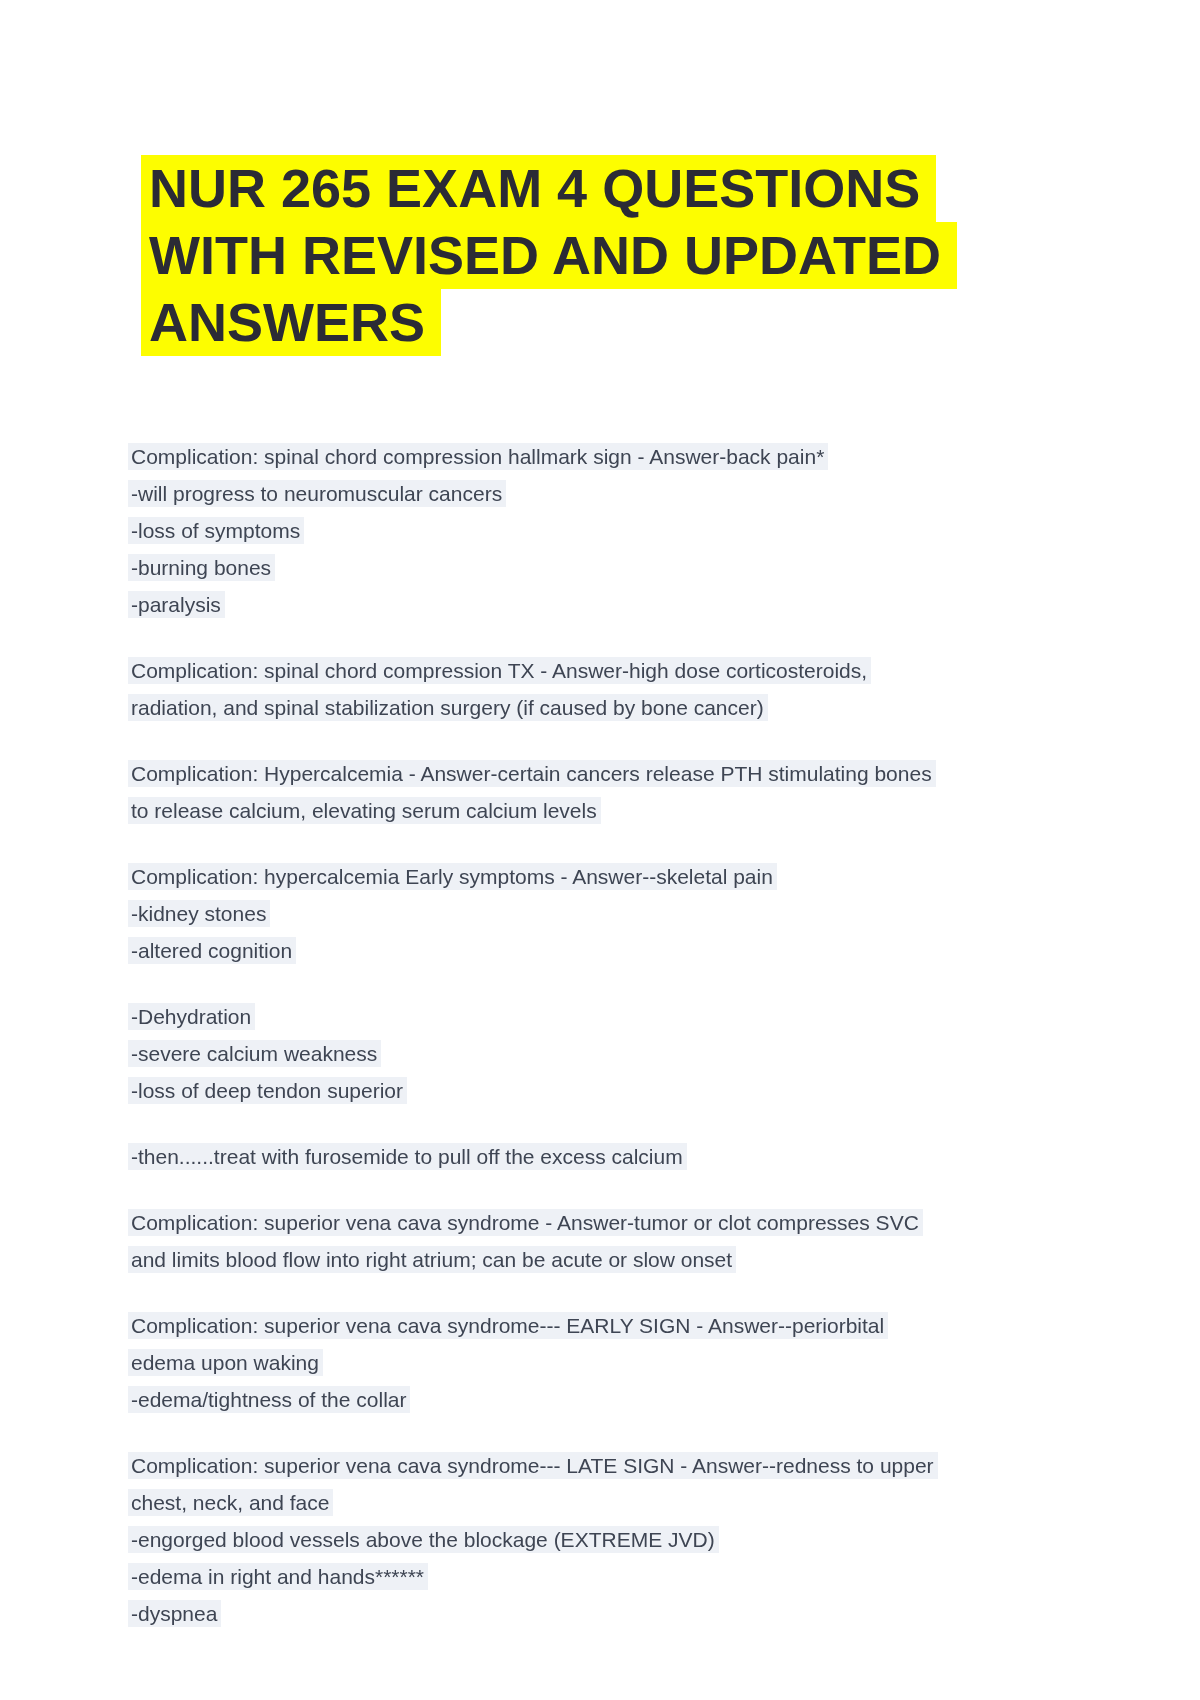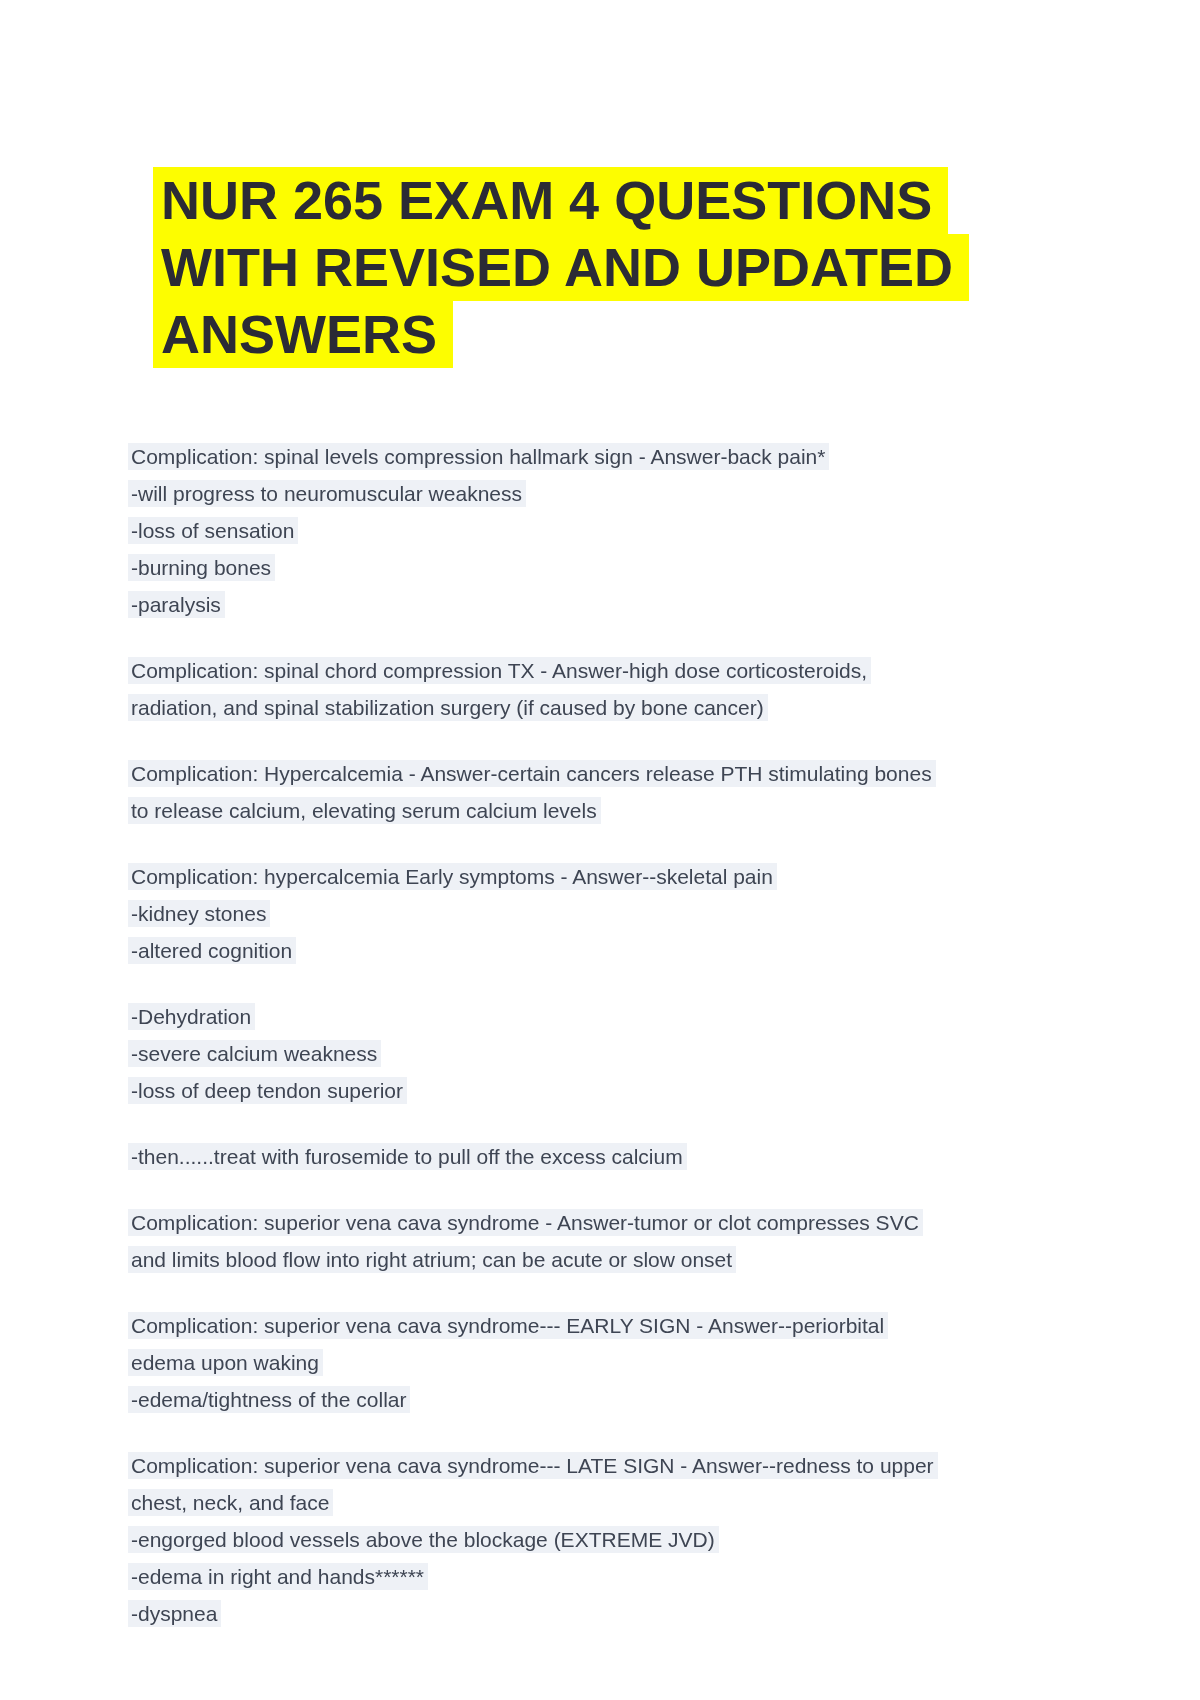--- a/index.html
+++ b/index.html
@@ -13,21 +13,21 @@
     height: 1700px;
     background: #ffffff;
     overflow: hidden;
     font-family: "Liberation Sans", sans-serif;
   }
   
   .title {
     position: absolute;
     top: 155px;
     left: 141px;
-    margin: 12px;
+    margin: 0;
     padding: 0;
   }
   .title-line {
     display: block;
     font-size: 0; 
   }
   .title-hl {
     display: inline-block;
     background: var(--title-hl-color, #fdfd00);
     color: var(--title-text-color, #2b2b35);
@@ -68,25 +68,25 @@
 <div class="page">
   <h1 class="title">
   <div class="title-line"><span class="title-hl">NUR 265 EXAM 4 QUESTIONS</span></div>
 
   <div class="title-line"><span class="title-hl">WITH REVISED AND UPDATED</span></div>
 
   <div class="title-line"><span class="title-hl">ANSWERS</span></div>
 </h1>
   <div class="content">
   <div class="qa-block">
-  <div class="qa-line"><span class="qa-hl">Complication: spinal levels compression hallmark sign - Answer-back pain*</span></div>
+  <div class="qa-line"><span class="qa-hl">Complication: spinal chord compression hallmark sign - Answer-back pain*</span></div>
 
-  <div class="qa-line"><span class="qa-hl">-will progress to neuromuscular weakness</span></div>
+  <div class="qa-line"><span class="qa-hl">-will progress to neuromuscular cancers</span></div>
 
-  <div class="qa-line"><span class="qa-hl">-loss of sensation</span></div>
+  <div class="qa-line"><span class="qa-hl">-loss of symptoms</span></div>
 
   <div class="qa-line"><span class="qa-hl">-burning bones</span></div>
 
   <div class="qa-line"><span class="qa-hl">-paralysis</span></div>
 </div>
 
   <div class="qa-block">
   <div class="qa-line"><span class="qa-hl">Complication: spinal chord compression TX - Answer-high dose corticosteroids,</span></div>
 
   <div class="qa-line"><span class="qa-hl">radiation, and spinal stabilization surgery (if caused by bone cancer)</span></div>

